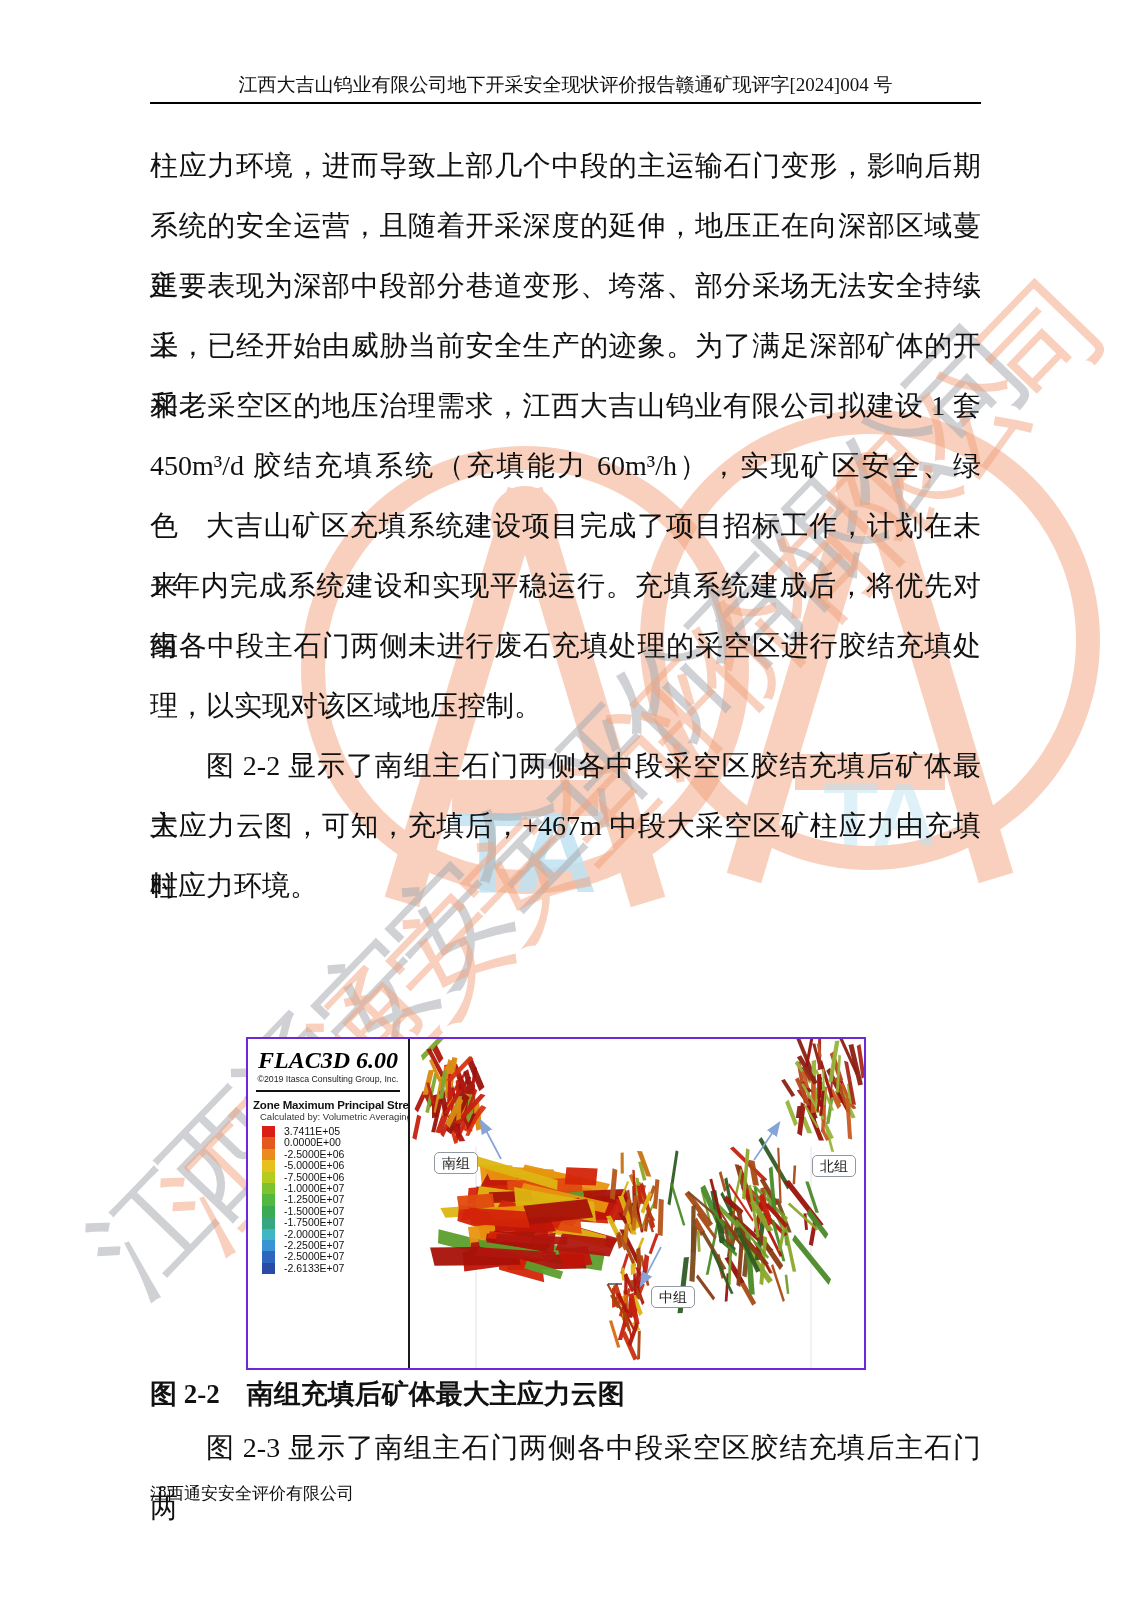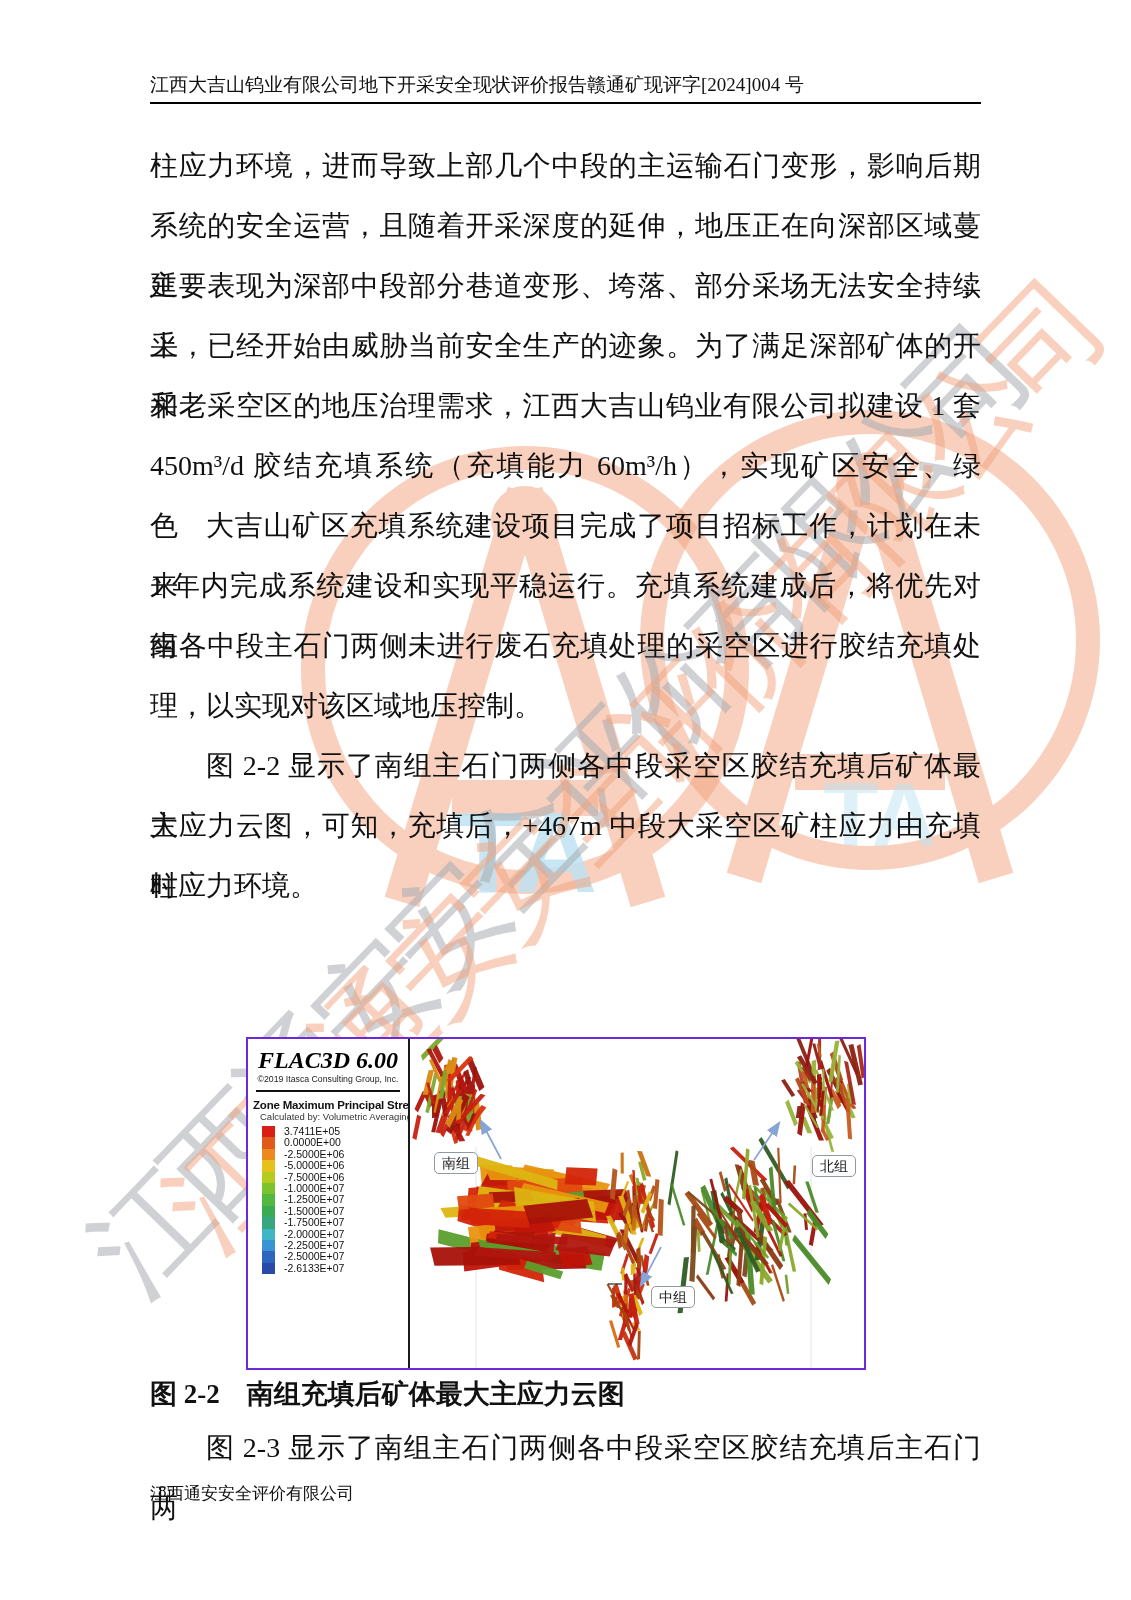--- a/index.html
+++ b/index.html
@@ -3,21 +3,21 @@
 <meta charset="utf-8">
 <style>
   html,body{margin:0;padding:0;background:#e8e8e8;}
   .page{position:relative;width:1131px;height:1600px;margin:0 auto;background:#ffffff;
         font-family:"Liberation Serif","DejaVu Serif",serif;color:#111;overflow:hidden;}
   
   .wm{position:absolute;inset:0;z-index:0;pointer-events:none;}
   
   .header{position:absolute;left:150px;width:831px;top:70px;height:34px;
           border-bottom:2px solid #000;font-size:19px;z-index:2;
-          display:flex;justify-content:flex-start;align-items:flex-end;padding-bottom:4px;box-sizing:border-box;}
+          display:flex;justify-content:center;align-items:flex-end;padding-bottom:4px;box-sizing:border-box;}
   
   .body-text{position:absolute;left:150px;width:831px;top:136px;z-index:2;}
   .bline{height:60px;line-height:60px;font-size:28px;text-align:justify;text-align-last:justify;}
   .bline.last{text-align-last:left;}
   .bline.ind{text-indent:56px;}
   .after-text{position:absolute;left:150px;width:831px;top:1418px;z-index:2;}
   
   .figure{position:absolute;left:246px;top:1037px;width:620px;height:333px;background:#fff;
           border:2px solid #6d28d9;box-sizing:border-box;display:flex;z-index:2;}
   .legend-panel{width:162px;flex:0 0 162px;border-right:2px solid #1a1a1a;box-sizing:border-box;

